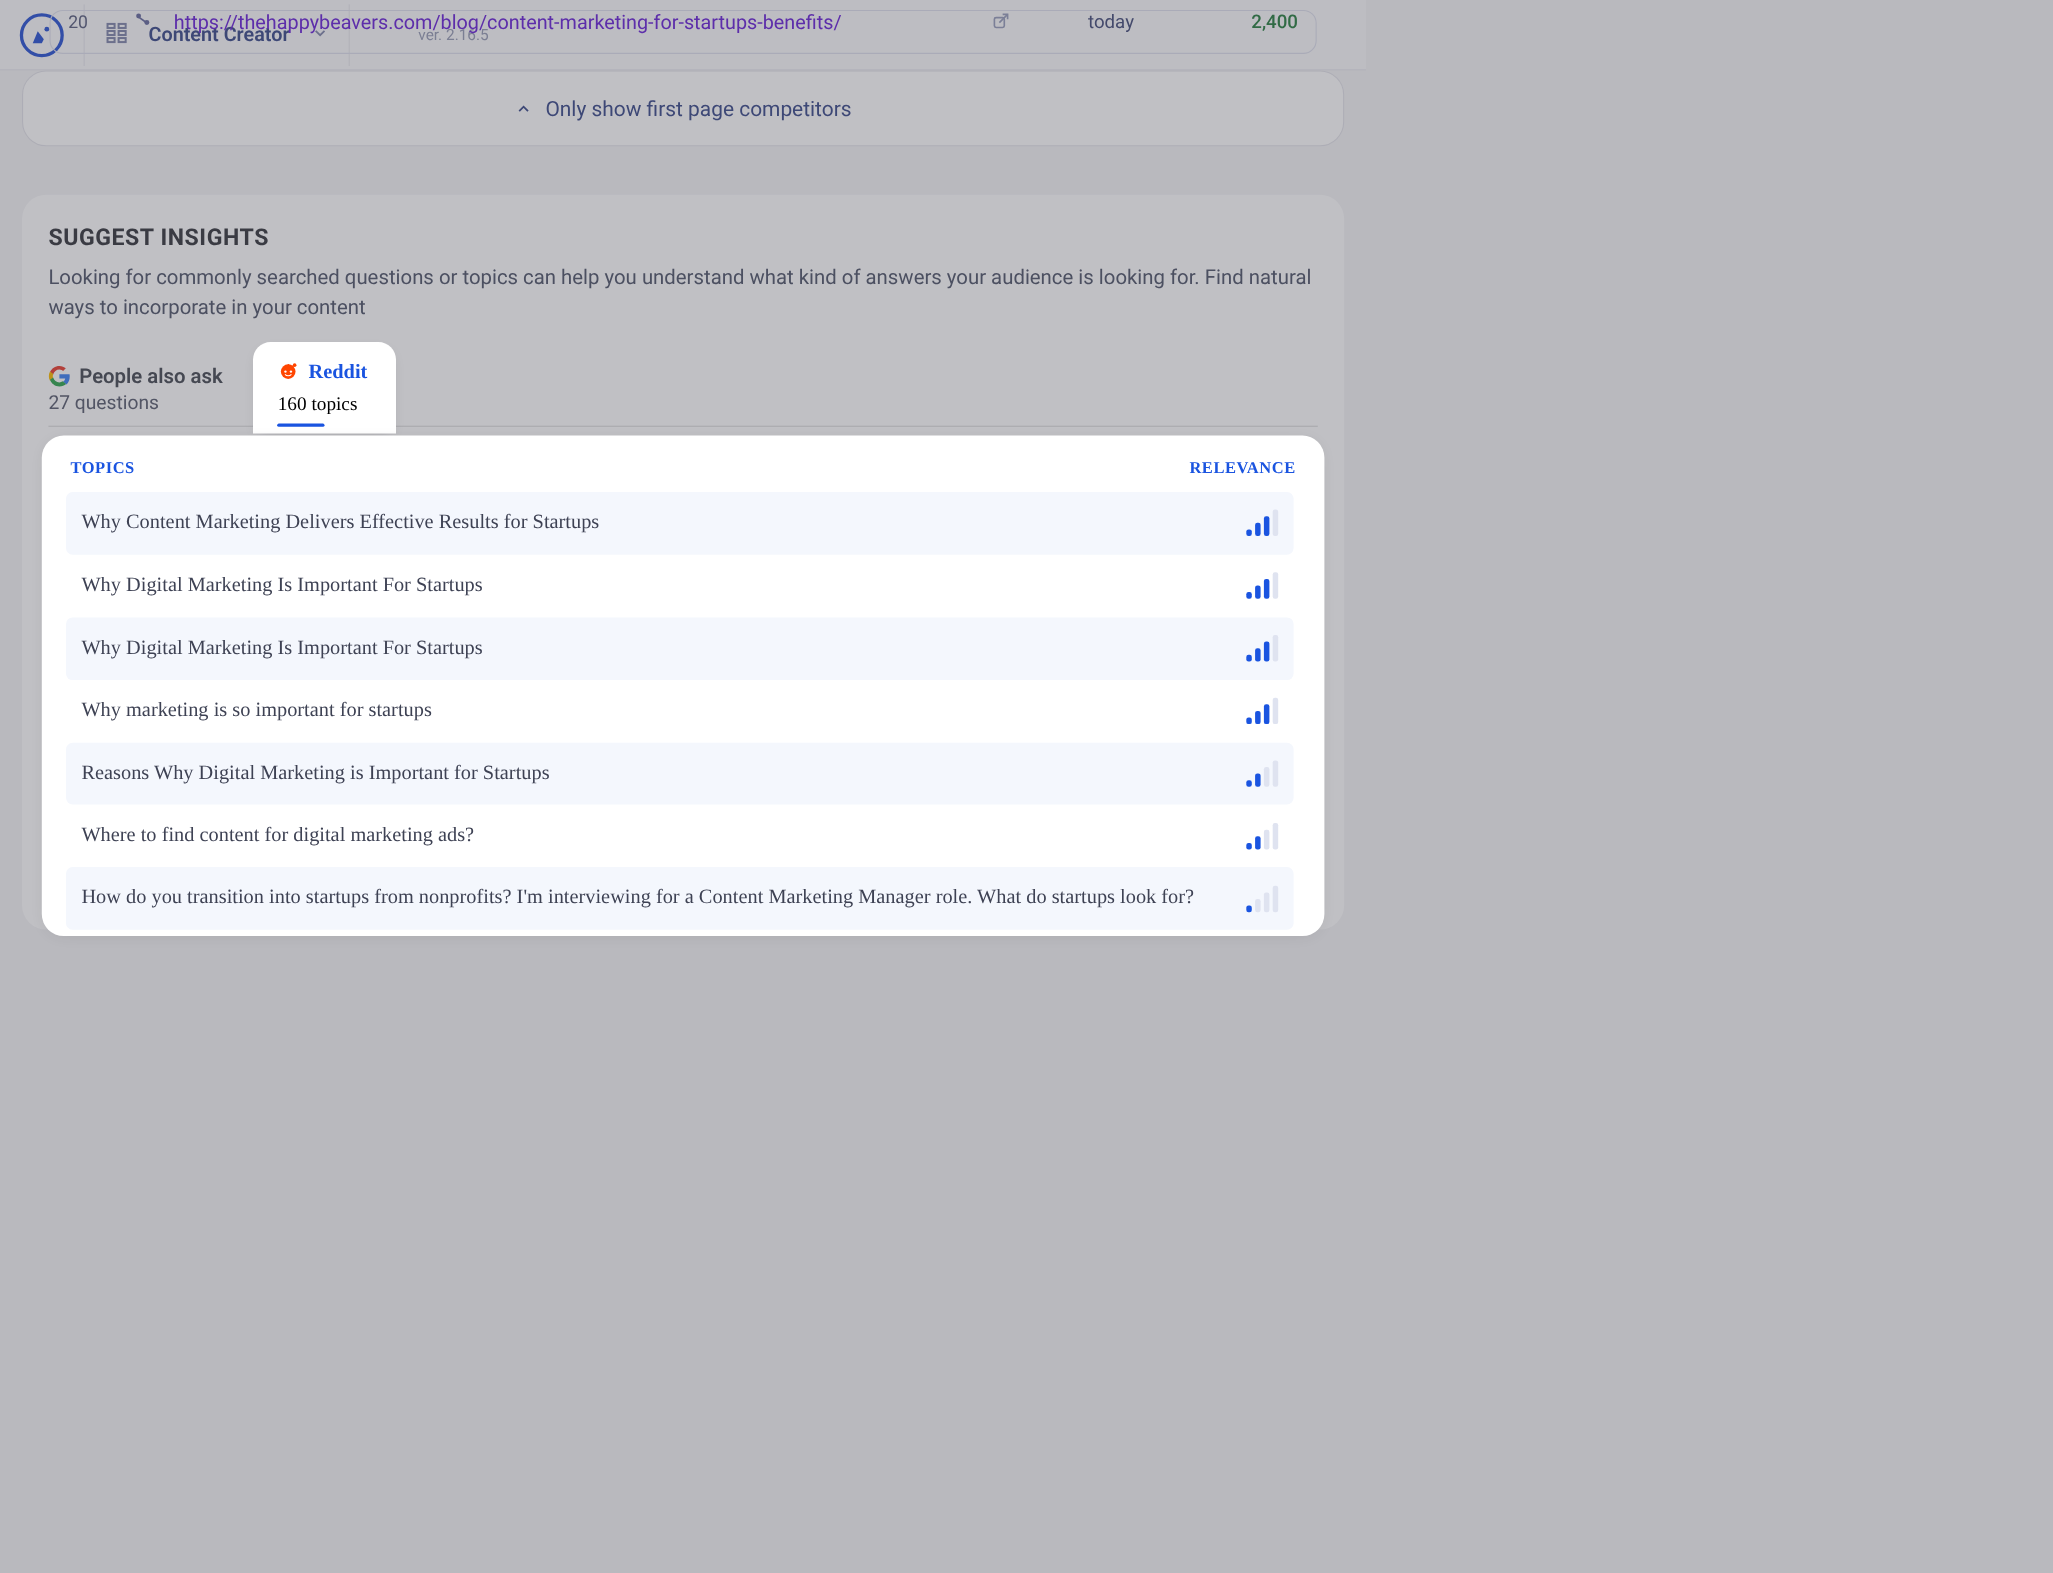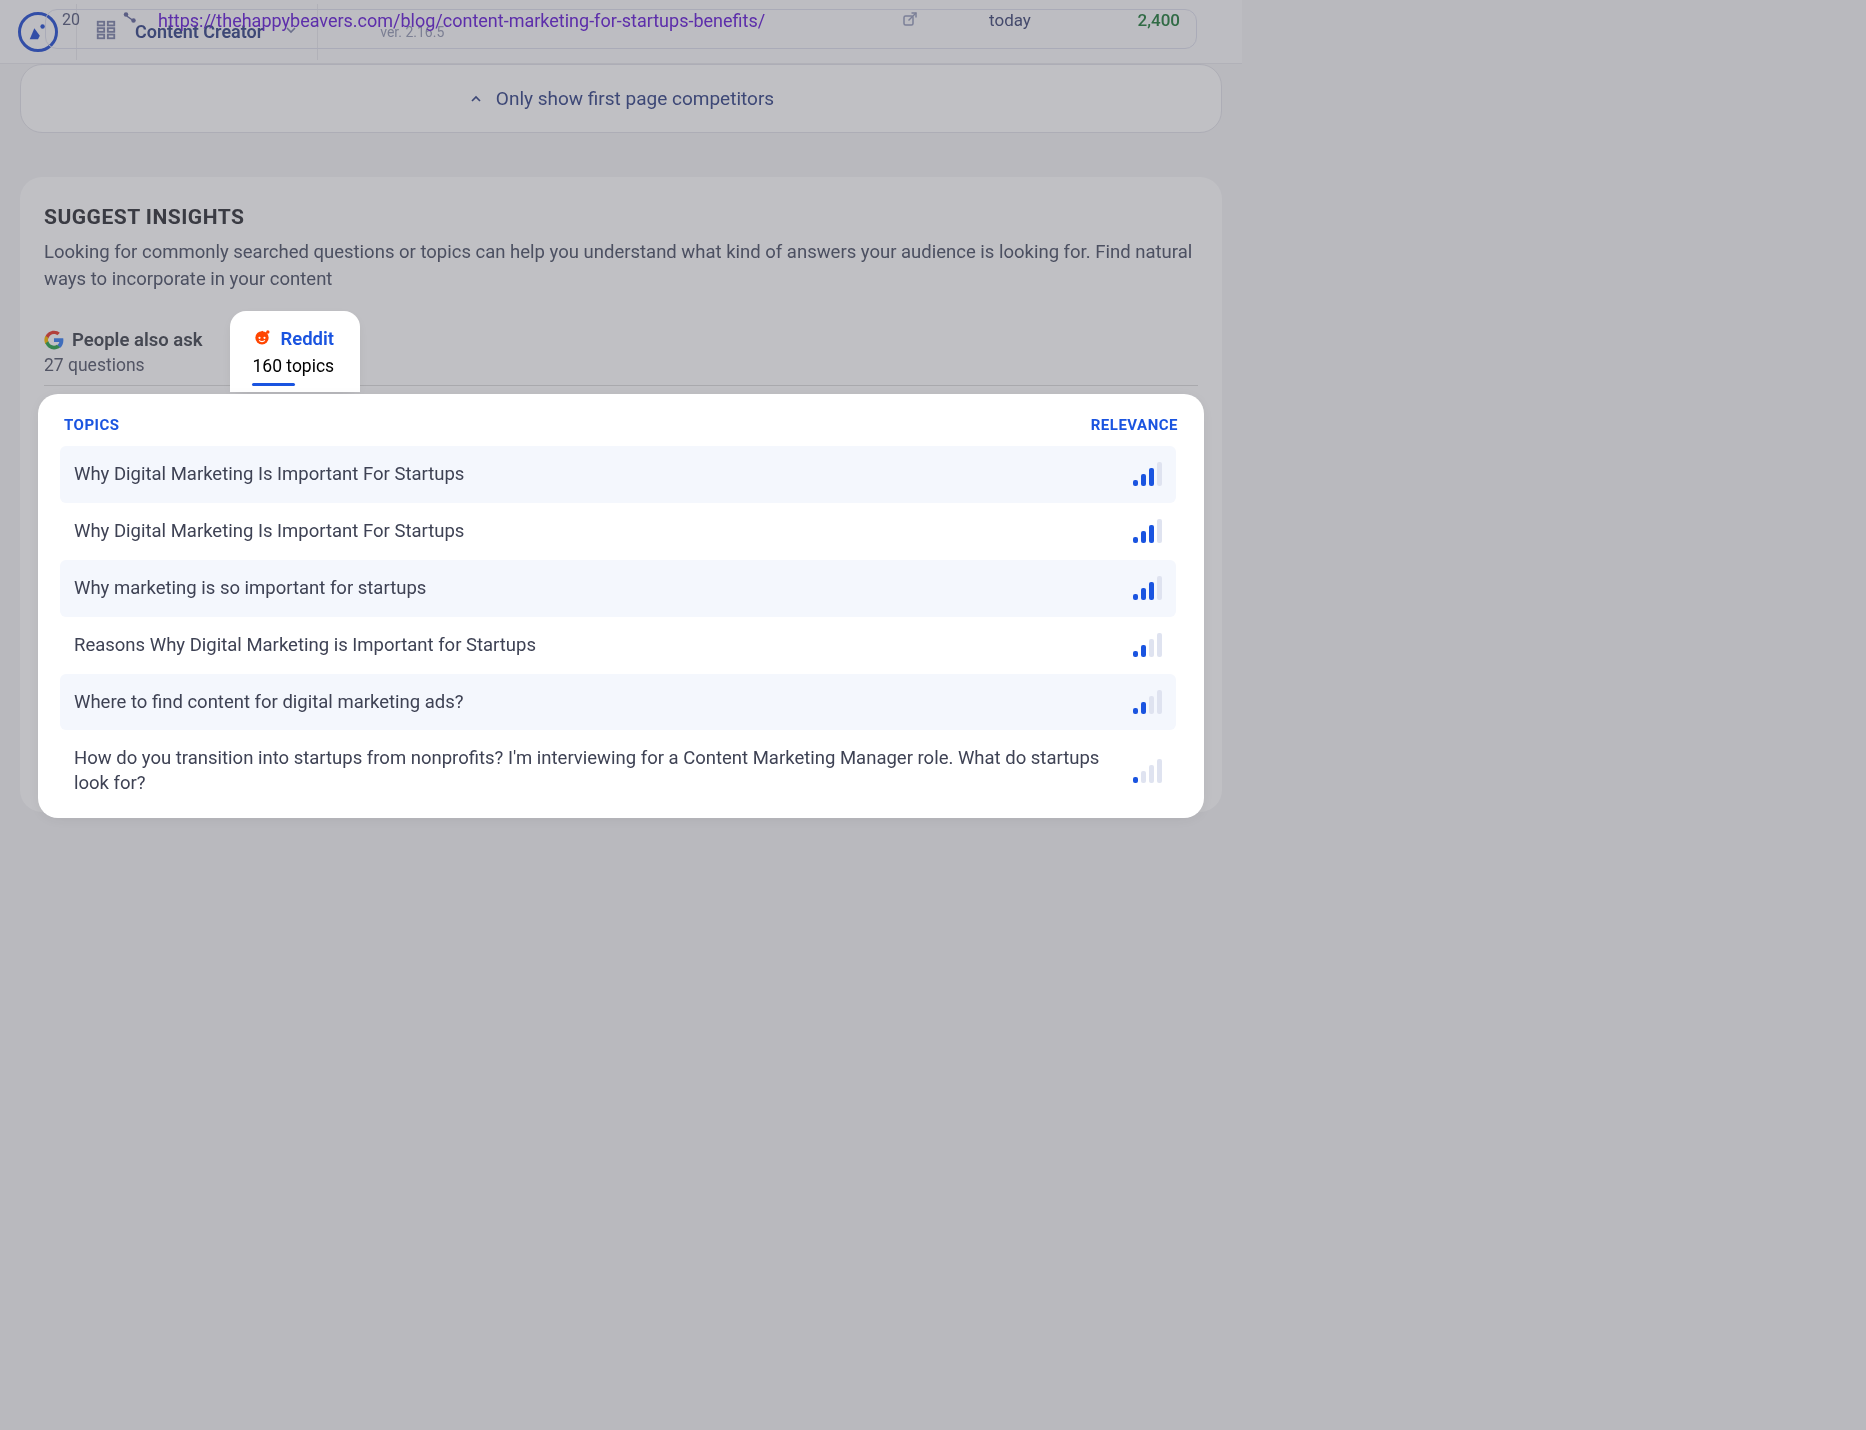--- a/index.html
+++ b/index.html
@@ -203,20 +203,21 @@
     pointer-events: none;
     z-index: 50;
   }
   
   .highlight {
     position: relative;
     z-index: 60;
     background: #fff;
     box-shadow: 0 0 0 6px #fff, 0 2px 16px rgba(0,0,0,.12);
     border-radius: 14px;
+    font-family: Liberation Serif, serif;
   }
   .tab.active.highlight { box-shadow: 0 0 0 6px #fff, 0 4px 14px rgba(0,0,0,.15); }
 
 </style>
 </head>
 <body>
 
 <div class="header">
   <div class="logo">
     <svg viewBox="0 0 24 24" fill="none">
@@ -317,20 +318,29 @@
       </div>
     </div>
 
     <div class="topics-panel highlight">
       <div class="topics-head">
         <span>TOPICS</span>
         <span>RELEVANCE</span>
       </div>
       <div class="topics-scroll" id="topics-scroll">
 
+      <div class="topic-row">
+            <div class="title">Why Content Marketing Delivers Effective Results for Startups</div>
+            <div class="sigbars on3">
+              <span class="b1"></span>
+              <span class="b2"></span>
+              <span class="b3"></span>
+              <span class="b4"></span>
+            </div>
+          </div>
           <div class="topic-row">
             <div class="title">Why Digital Marketing Is Important For Startups</div>
             <div class="sigbars on3">
               <span class="b1"></span>
               <span class="b2"></span>
               <span class="b3"></span>
               <span class="b4"></span>
             </div>
           </div>
           <div class="topic-row">

